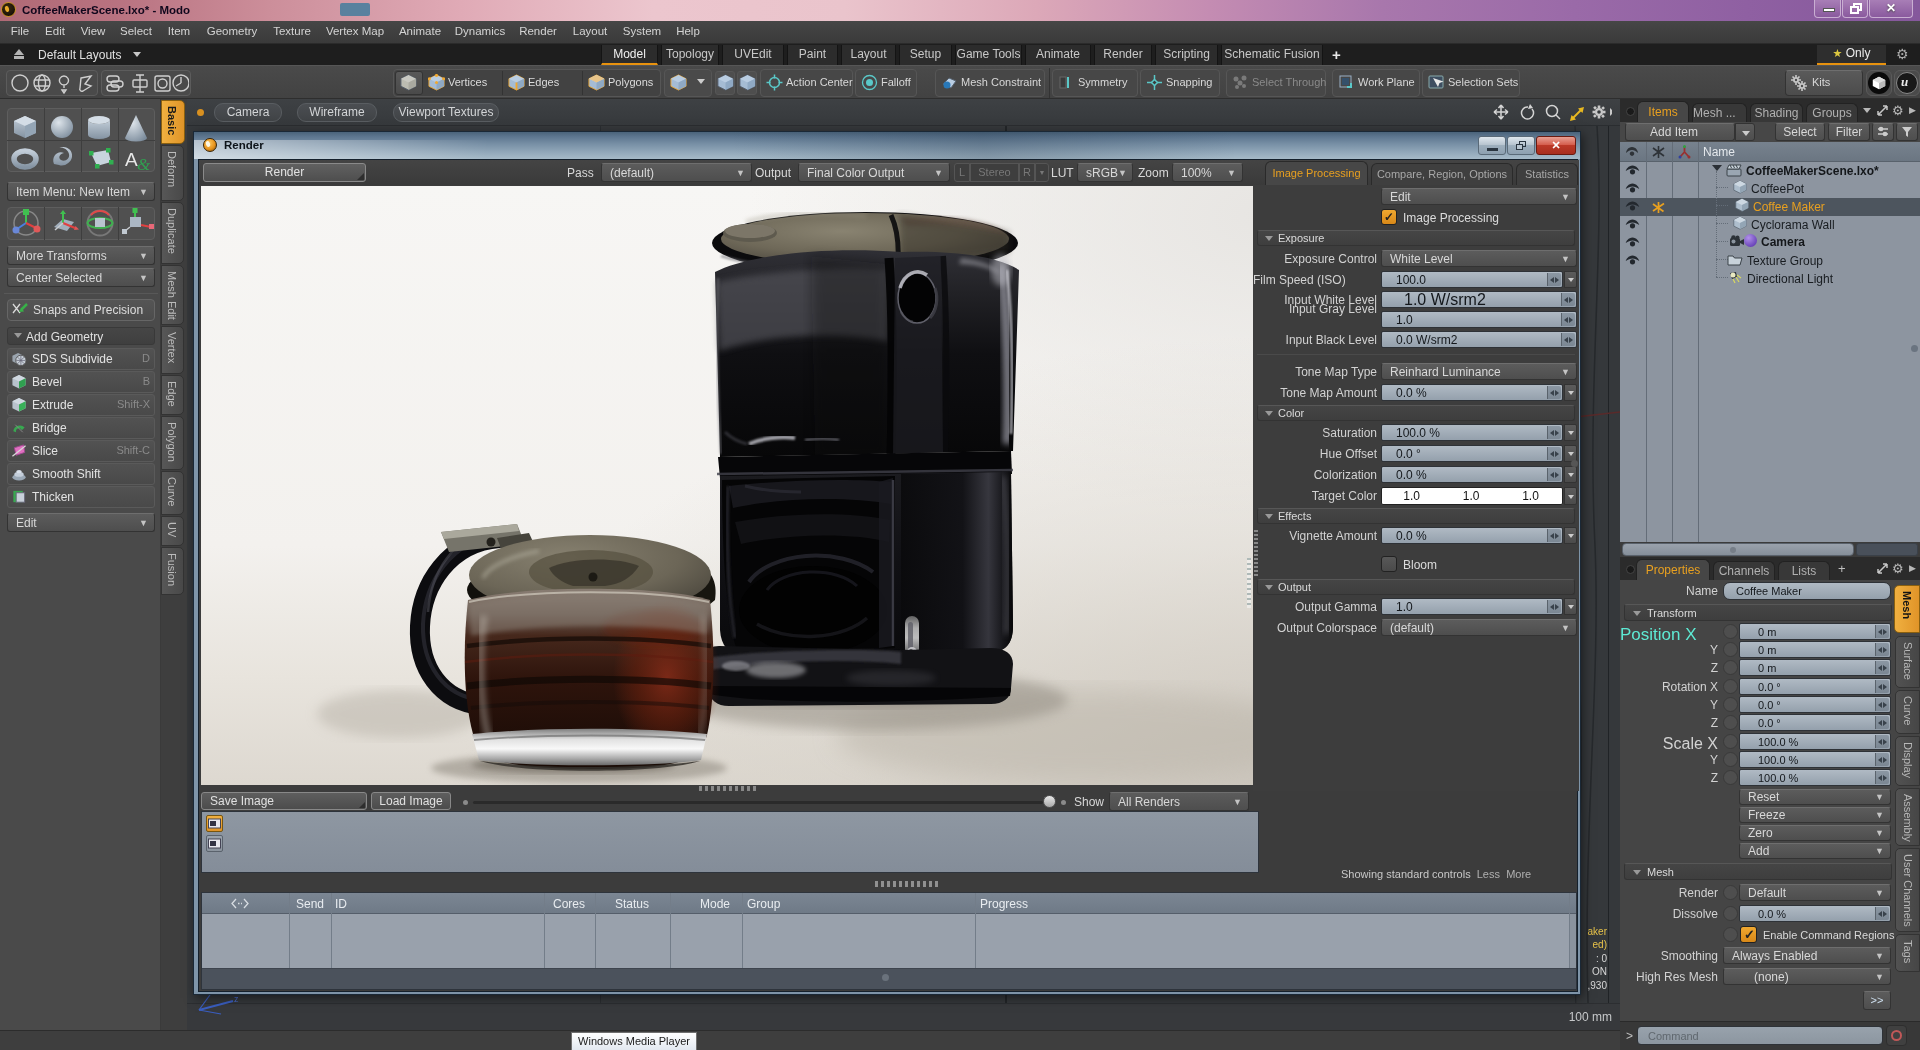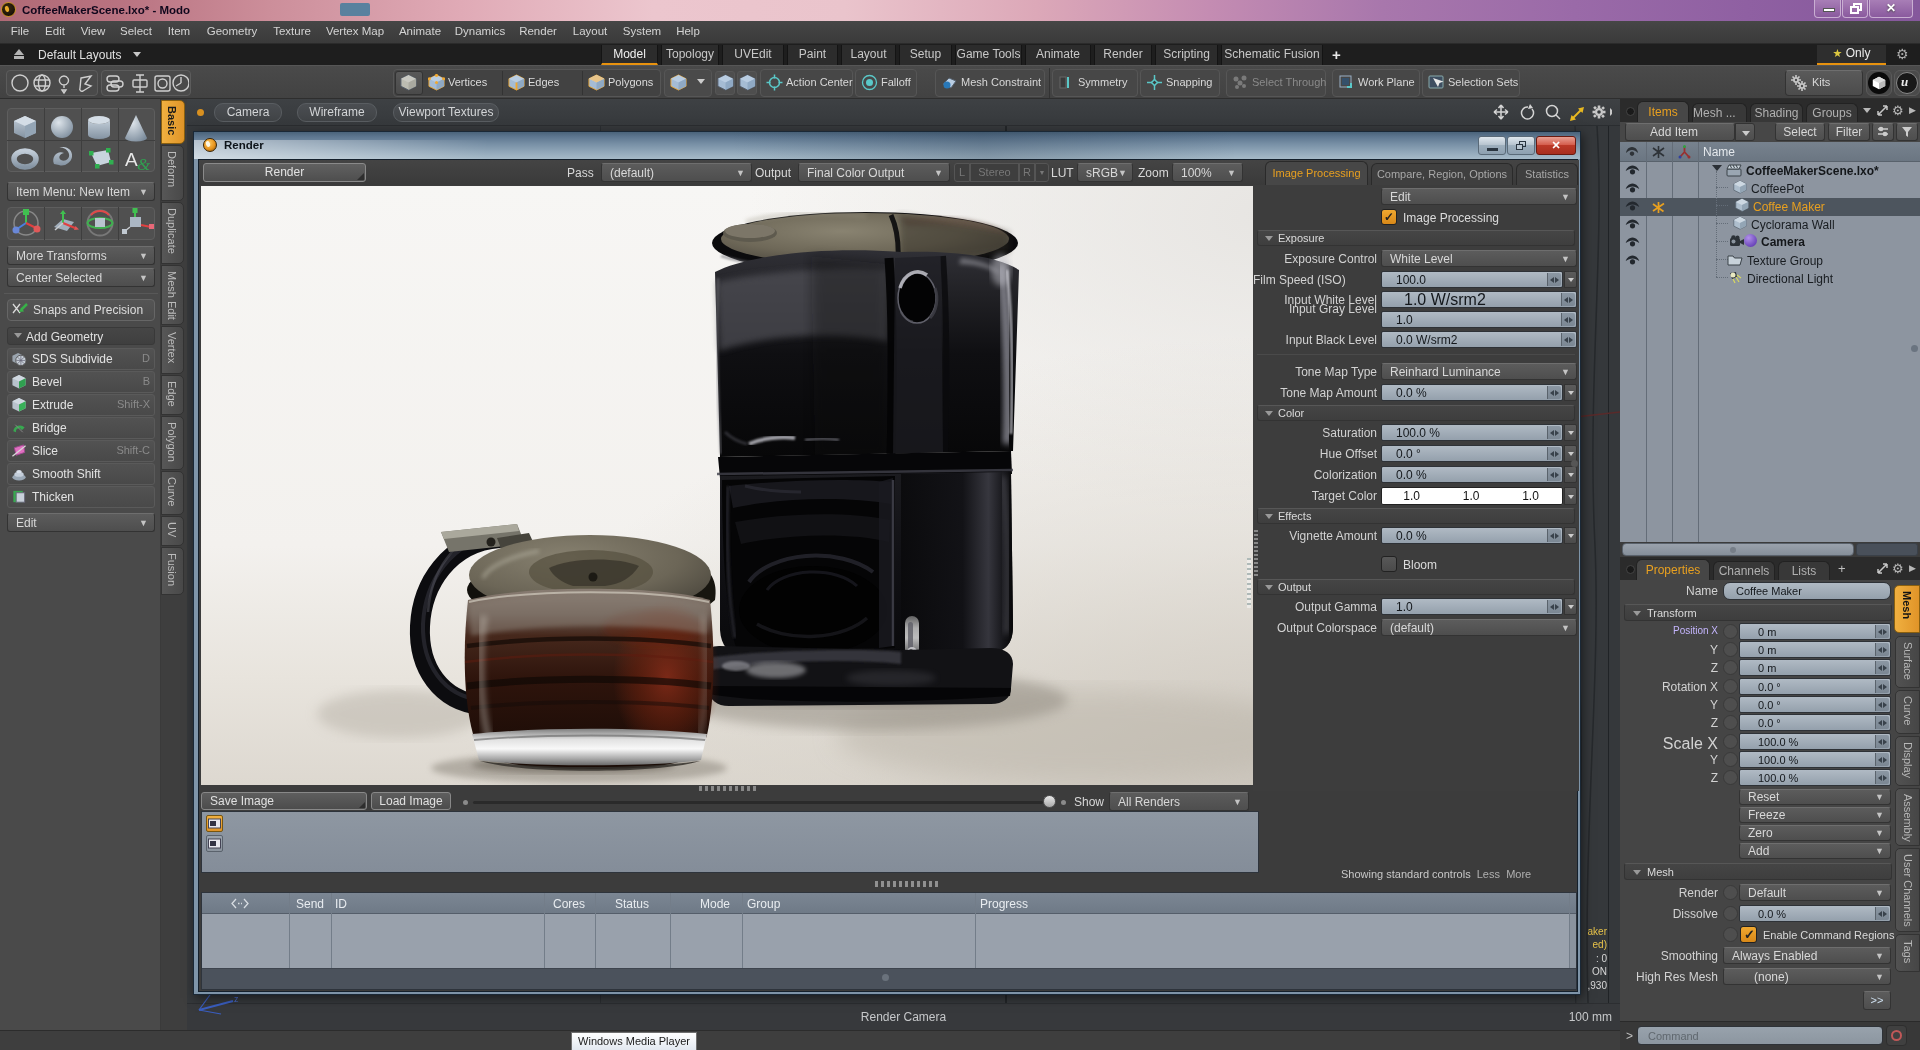--- a/index.html
+++ b/index.html
@@ -436,21 +436,20 @@
 <div class="abs" style="left:413px;top:27px;width:1px;height:904px;background:#2b2e31"></div>
 <div class="abs" style="left:818px;top:27px;width:2px;height:904px;background:#232629"></div>
 <div class="abs" style="left:1421px;top:27px;width:1px;height:904px;background:#202326"></div>
 <svg class="abs" style="left:1380px;top:27px" width="53" height="904" fill="none">
         <path d="M30 0 C38 120 20 260 28 420 C34 560 14 720 22 904" stroke="#26292c" stroke-width="1.5"></path>
         <path d="M0 292 L53 286" stroke="#5a2a2a" stroke-width="1.5"></path>
         <path d="M8 0 C16 150 2 320 12 520 C20 700 4 820 10 904" stroke="#26292c" stroke-width="1"></path>
       </svg>
 <div class="abs" style="left:1340px;top:826px;width:80px;text-align:right;font-size:10px;line-height:13.4px"><span style="color:#e8c34a">aker<br>ed)</span><br><span style="color:#d8d8d8">: 0<br>ON<br>,930</span></div>
 <div class="abs" style="left:0;top:904px;width:1433px;height:27px;background:#37393c;border-top:1px solid #2c2e31">
-<div class="abs" style="left:0;top:6px;width:1433px;text-align:center;color:#c6c8ca;font-size:12px">Render Camera</div>
 <div class="abs" style="left:1345px;top:6px;width:80px;text-align:right;color:#c6c8ca;font-size:12px">100 mm</div>
 </div>
 <svg class="abs" style="left:6px;top:885px" width="50" height="32" fill="none">
         <path d="M6 26 L40 17" stroke="#3a5ec0" stroke-width="2"></path>
         <path d="M6 26 L22 4" stroke="#3a5ec0" stroke-width="1.2"></path>
         <path d="M6 26 L28 30" stroke="#3a5ec0" stroke-width="1.2"></path>
         <text x="41" y="18" fill="#4a6ed0" font-size="9">z</text>
       </svg>
 </div>
     <div class="abs" style="left:1620px;top:99px;width:300px;height:951px;background:#3c3c3c">
@@ -622,21 +621,21 @@
         <span style="position:absolute;left:6px;top:5px;writing-mode:vertical-rl;font-size:11px;color:#b8b8b8">Tags</span>
       </div>
 <div class="abs" style="left:0;top:485px;width:98px;text-align:right;font-size:12px;color:#d2d2d2">Name</div>
 <div class="fld" style="left:103px;top:483px;width:168px;height:18px;border-radius:7px">
         <span style="margin-left:12px">Coffee Maker</span>
       </div>
 <div class="hdr" style="left:4px;top:505px;width:268px;height:17px">
         <span style="position:absolute;left:8px;top:6px;width:0;height:0;border-left:4px solid transparent;border-right:4px solid transparent;border-top:5px solid #999"></span>
         <span style="position:absolute;left:22px;top:2px">Transform</span>
       </div>
-<div class="abs" style="left:0;top:526px;width:98px;text-align:right;font-size:10px;color:#c4b5fd">Position X</div>
+<div class="abs" style="left:0;top:526px;width:98px;text-align:left;font-size:17px;color:#5eead4">Position X</div>
 <div class="abs" style="left:103px;top:525px;width:15px;height:15px;border-radius:50%;background:#4e4e4e;border:1px solid #3a3a3a"></div>
 <div class="fld" style="left:119px;top:524px;width:152px;height:17px">
         <span style="margin-left:18px">0 m</span>
         <span class="spin"></span>
       </div>
 <div class="abs" style="left:0;top:544px;width:98px;text-align:right;font-size:12px;color:#d2d2d2">Y</div>
 <div class="abs" style="left:103px;top:543px;width:15px;height:15px;border-radius:50%;background:#4e4e4e;border:1px solid #3a3a3a"></div>
 <div class="fld" style="left:119px;top:542px;width:152px;height:17px">
         <span style="margin-left:18px">0 m</span>
         <span class="spin"></span>

